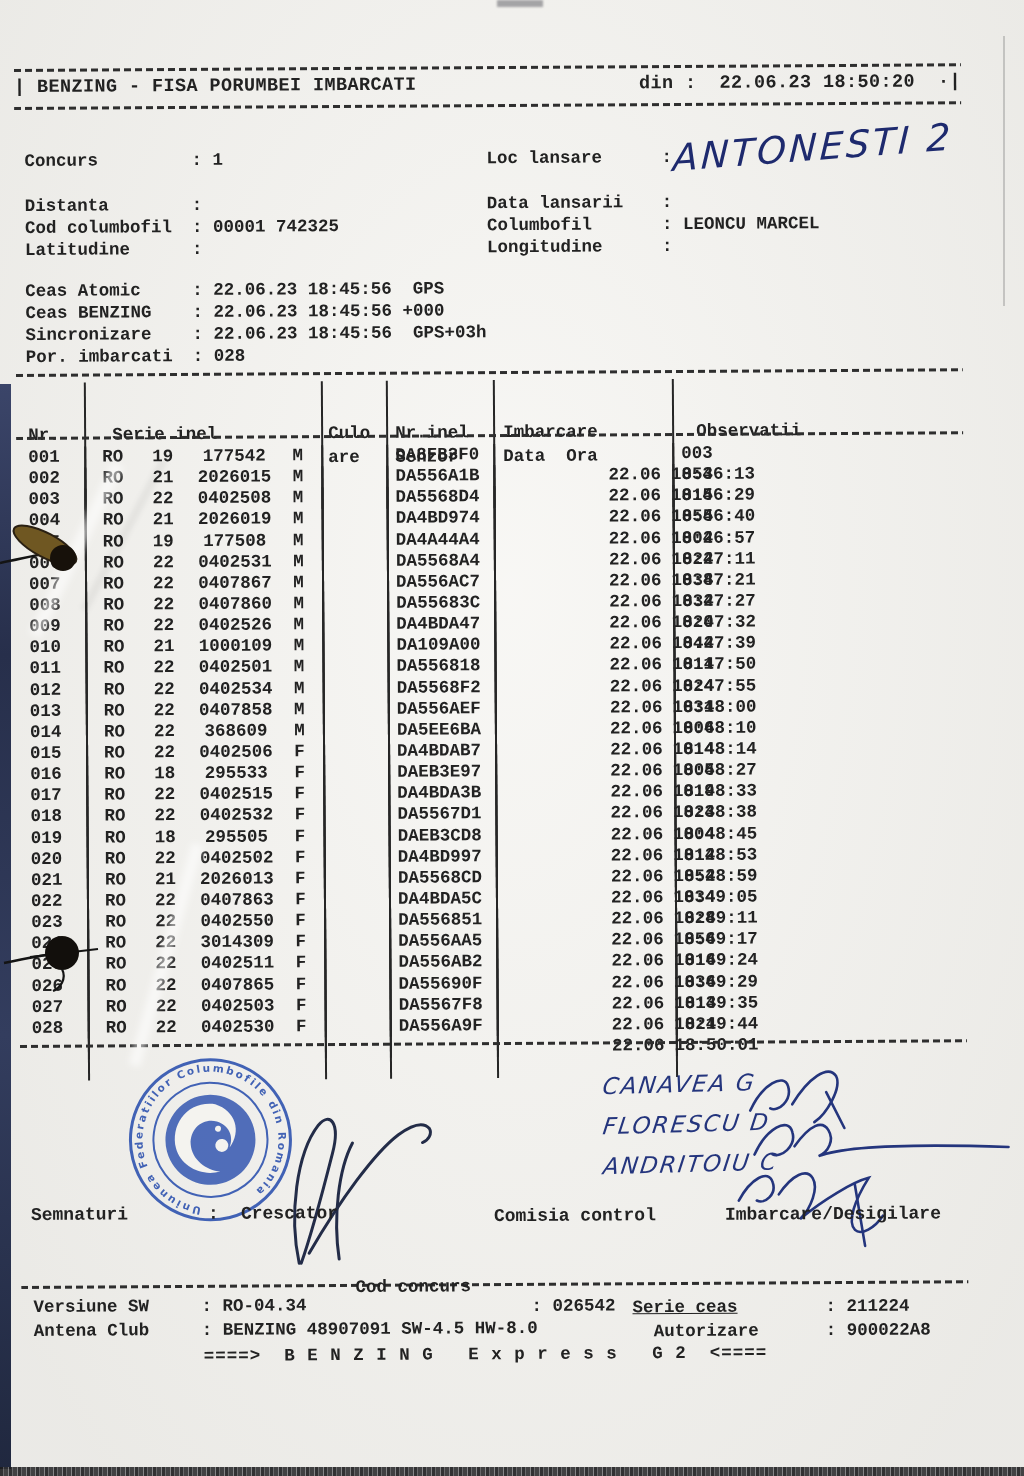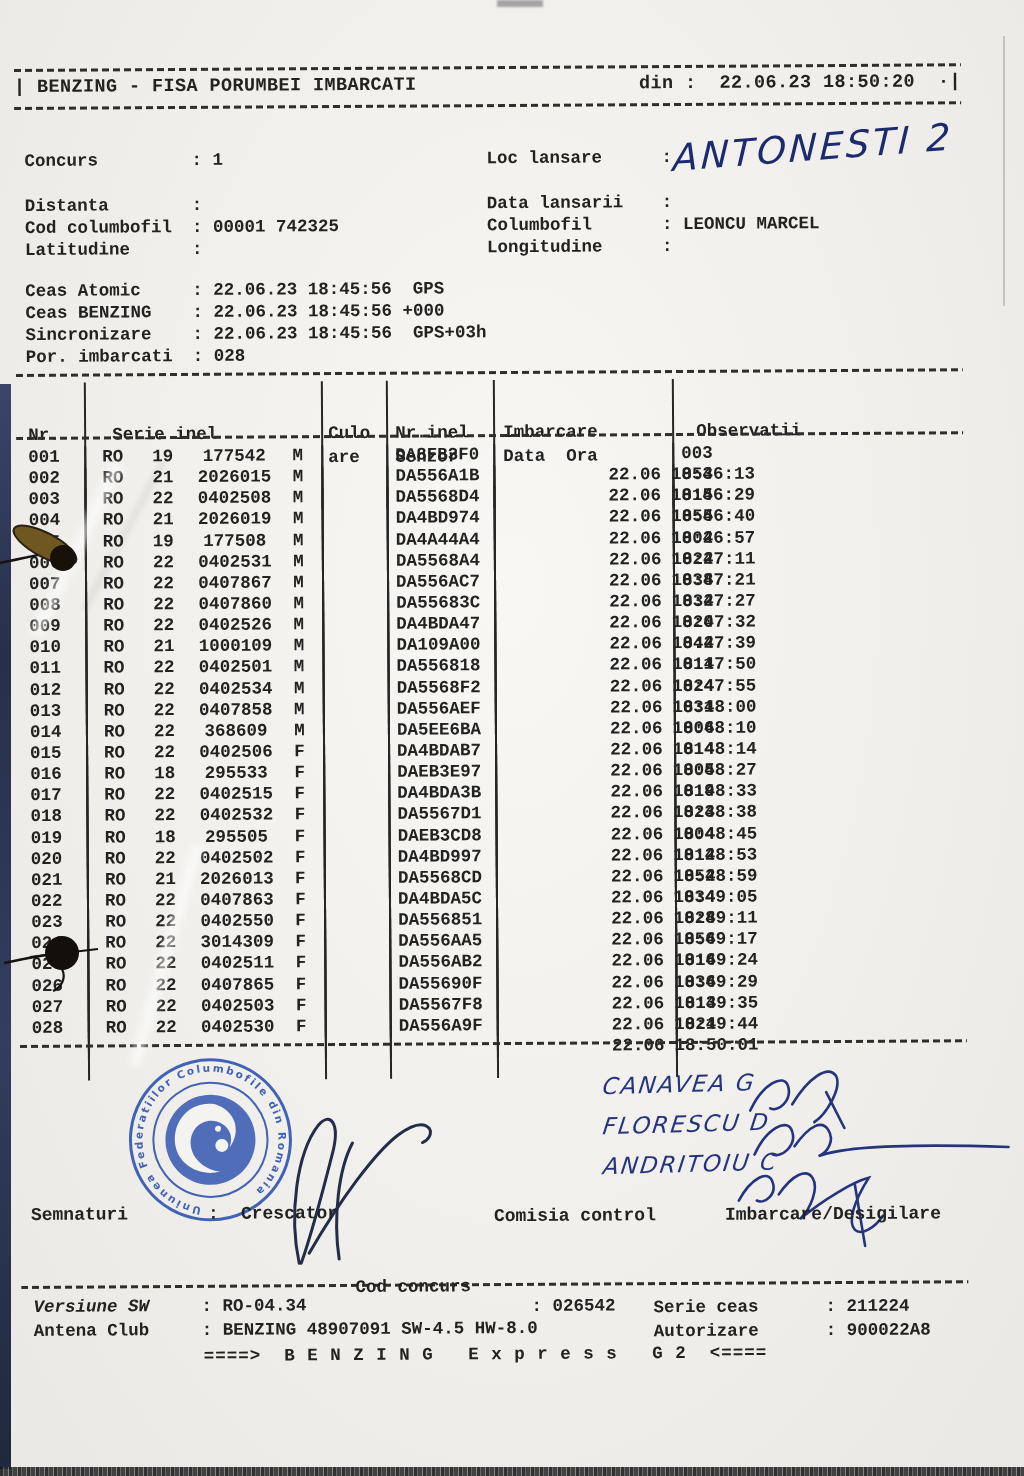--- a/index.html
+++ b/index.html
@@ -664,25 +664,25 @@
 
   <div class="siglabels">
     <span class="abs" style="left:28px;top:0;">Semnaturi</span>
     <span class="abs" style="left:205px;top:0;">:</span>
     <span class="abs" style="left:238px;top:0;text-align:right;">Crescator</span>
     <span class="abs" style="left:475px;top:4px;margin-left:16px;">Comisia control</span>
     <span class="abs" style="left:722px;top:4px;">Imbarcare/Desigilare</span>
   </div>
 
   <div class="dashes" style="left:18px;top:1283px;width:947px;"></div>
-  <div class="fline abs" style="left:30px;top:1294px;font-style:italic;">Versiune SW</div>
+  <div class="fline abs" style="left:30px;top:1294px;">Versiune SW</div>
   <div class="fline abs" style="left:198px;top:1294px;">: RO-04.34</div>
   <div class="fline abs" style="left:352px;top:1276px;">Cod concurs</div>
   <div class="fline abs" style="left:528px;top:1296px;">: 026542</div>
-  <div class="fline abs" style="left:650px;top:1298px;">Serie ceas</div>
+  <div class="fline abs" style="left:629px;top:1298px;text-decoration:underline;">Serie ceas</div>
   <div class="fline abs" style="left:822px;top:1298px;">: 211224</div>
   <div class="fline abs" style="left:30px;top:1318px;">Antena Club</div>
   <div class="fline abs" style="left:198px;top:1318px;">: BENZING 48907091 SW-4.5 HW-8.0</div>
   <div class="fline abs" style="left:650px;top:1322px;">Autorizare</div>
   <div class="fline abs" style="left:822px;top:1322px;">: 900022A8</div>
   <div class="fline abs" style="left:200px;top:1344px;letter-spacing:1px;">====&gt;  B E N Z I N G   E x p r e s s   G 2  &lt;====</div>
 
 </div>
 
 <div class="left-strip"></div>

